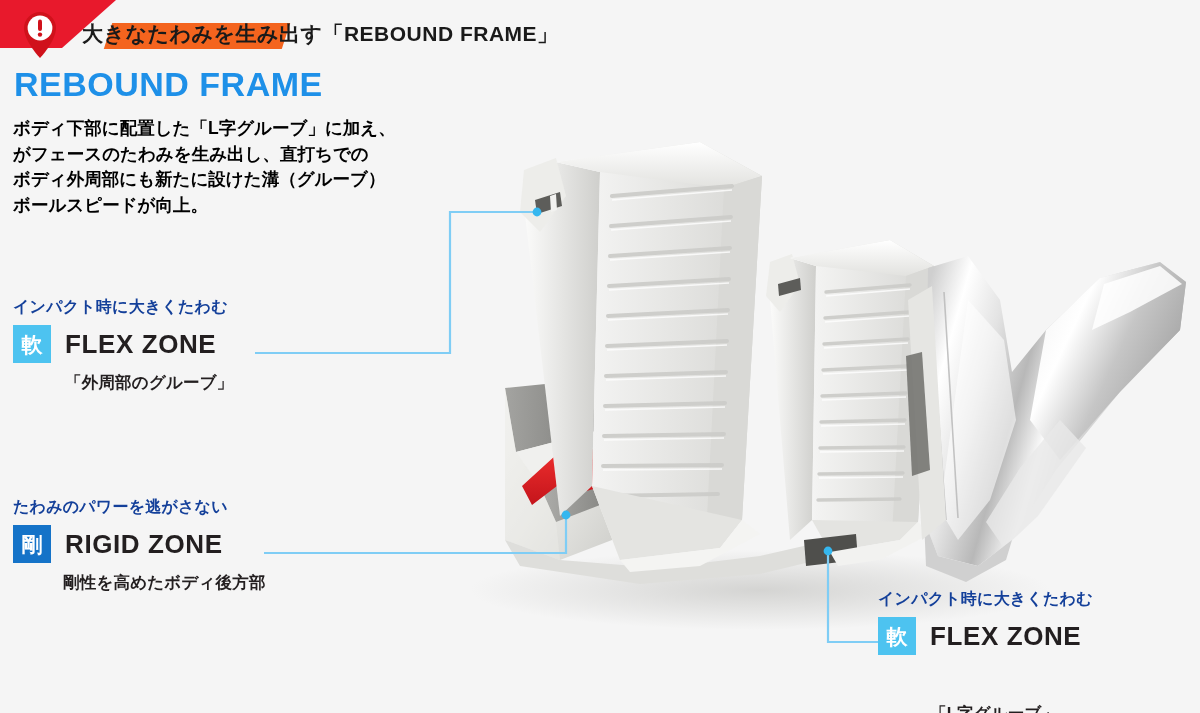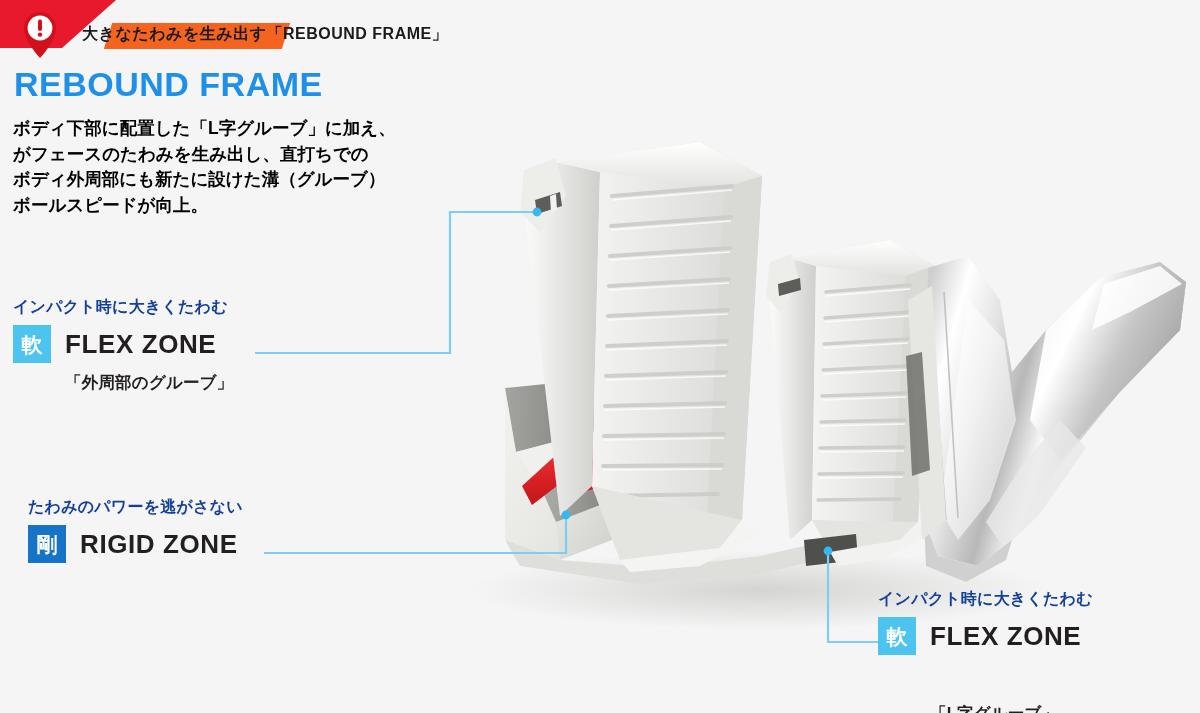--- a/index.html
+++ b/index.html
@@ -24,21 +24,21 @@
   .kicker-wrap{
     position:absolute;left:82px;top:18px;height:32px;
     display:flex;align-items:center;
   }
   .kicker-hl{
     position:absolute;left:26px;top:5px;width:178px;height:26px;
     background:#f4641e;transform:skewX(-18deg);
   }
   .kicker{
     position:relative;z-index:2;
-    font-size:16px;font-weight:bold;color:#1a1a1a;
+    font-size:21px;font-weight:bold;color:#1a1a1a;
     letter-spacing:.5px;white-space:nowrap;
     line-height:32px;
   }
 
   .headline{
     position:absolute;left:14px;top:65px;
     font-size:34px;font-weight:bold;color:#1e90e8;
     letter-spacing:.5px;white-space:nowrap;text-align:right;
   }
 
@@ -66,21 +66,21 @@
   .zone .zname{
     margin-left:14px;font-size:26px;font-weight:bold;color:#231f20;
     letter-spacing:.6px;white-space:nowrap;line-height:1;
   }
   .zone .sub{
     margin-top:9px;font-size:16.5px;font-weight:bold;color:#231f20;
     white-space:nowrap;letter-spacing:.2px;
   }
   .zone.z-flex-top{left:13px;top:297px;}
   .zone.z-flex-top .sub{margin-left:52px;}
-  .zone.z-rigid{left:28px;top:497px;}
+  .zone.z-rigid{left:13px;top:497px;}
   .zone.z-rigid .sub{margin-left:50px;}
   .zone.z-flex-bot{left:878px;top:589px;}
   .zone.z-flex-bot .sub{margin-left:52px;margin-top:48px;}
 
   
   .leader{position:absolute;left:0;top:0;width:1200px;height:713px;pointer-events:none;}
 
   
   .render{position:absolute;left:0;top:0;width:1200px;height:713px;}
 </style>
@@ -295,20 +295,21 @@
     </div>
     <div class="sub">「外周部のグルーブ」</div>
   </div>
 
   <div class="zone z-rigid">
     <div class="eyebrow">たわみのパワーを逃がさない</div>
     <div class="row">
       <div class="badge rigid">剛</div>
       <div class="zname">RIGID ZONE</div>
     </div>
+    <div class="sub">剛性を高めたボディ後方部</div>
   </div>
 
   <div class="zone z-flex-bot">
     <div class="eyebrow">インパクト時に大きくたわむ</div>
     <div class="row">
       <div class="badge soft">軟</div>
       <div class="zname">FLEX ZONE</div>
     </div>
     <div class="sub">「L字グルーブ」</div>
   </div>

